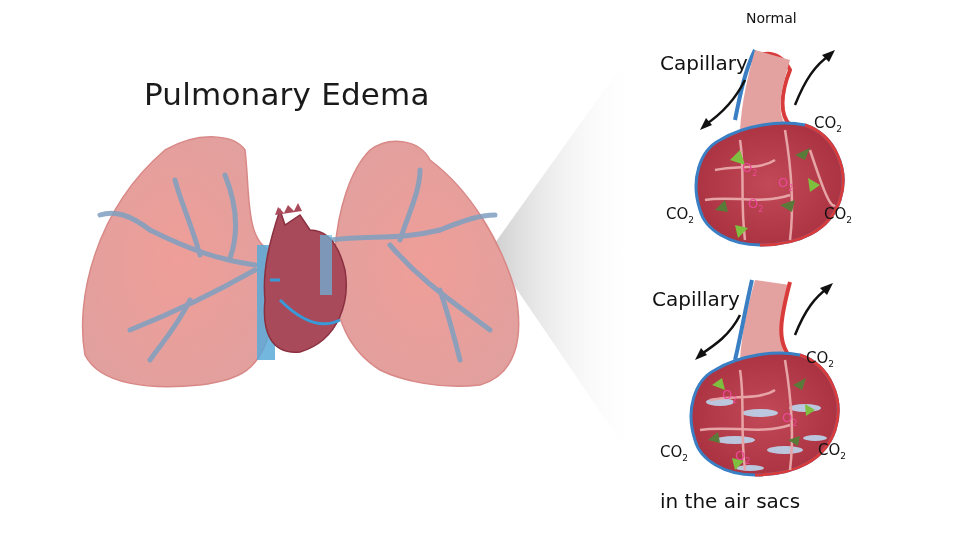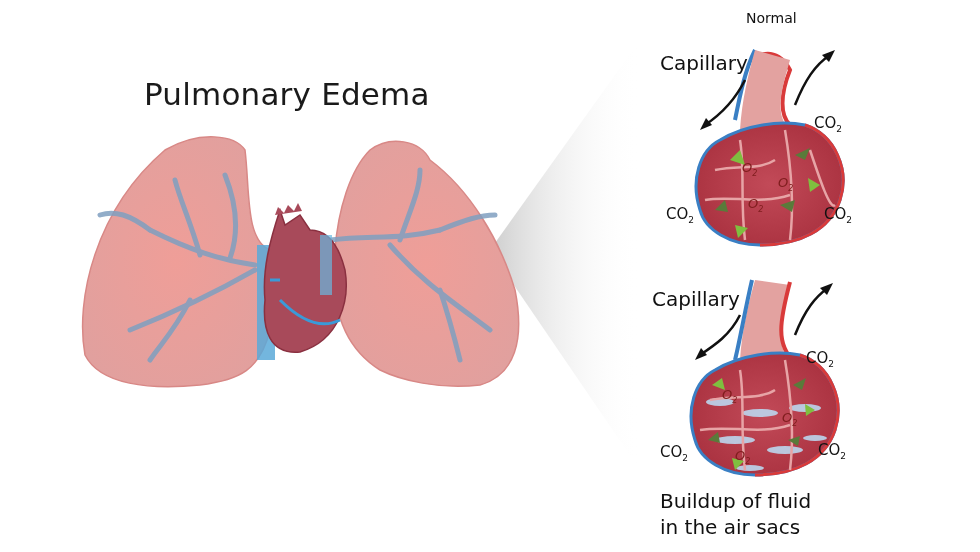--- a/index.html
+++ b/index.html
@@ -4,21 +4,21 @@
 <style>
   html, body { margin: 0; padding: 0; }
   body { width: 980px; height: 552px; background: #ffffff; position: relative; overflow: hidden; font-family: "DejaVu Sans", sans-serif; }
   .abs { position: absolute; }
   .title { left: 144px; top: 44px; font-size: 31px; color: #1a1a1a; letter-spacing: 0.2px; white-space: nowrap; margin-top: 32px; }
   .lbl { font-size: 14px; color: #111; white-space: nowrap; }
   .normal { left: 746px; top: 10px; font-size: 14px; color: #111; }
   .cap { font-size: 20px; }
   .gas { font-size: 15px; color: #111; text-align: center; }
   .gas sub { font-size: 9px; }
-  .o2 { font-size: 13px; color: #7f1d1d; font-style: italic; }
+  .o2 { font-size: 13px; color: #ec4899; }
   .o2 sub { font-size: 8px; }
   .caption { left: 660px; top: 488px; font-size: 20px; line-height: 26px; color: #111; }
   svg { position: absolute; left: 0; top: 0; }
 </style>
 </head>
 <body>
 
 <svg width="980" height="552" viewBox="0 0 980 552">
   <defs>
     <linearGradient id="cone" x1="0" y1="0" x2="1" y2="0">
@@ -149,15 +149,14 @@
 
 <div class="abs lbl cap" style="left:652px;top:287px;">Capillary</div>
 <div class="abs gas" style="left:806px;top:349px;"><span>CO</span><sub>2</sub></div>
 <div class="abs gas" style="left:660px;top:443px;"><span>CO</span><sub>2</sub></div>
 <div class="abs gas" style="left:818px;top:441px;"><span>CO</span><sub>2</sub></div>
 <div class="abs o2" style="left:722px;top:387px;"><span>O</span><sub>2</sub></div>
 <div class="abs o2" style="left:782px;top:410px;"><span>O</span><sub>2</sub></div>
 <div class="abs o2" style="left:735px;top:448px;"><span>O</span><sub>2</sub></div>
 
 <div class="abs caption">
-  <div>Buildup of fluid</div>
   <div>in the air sacs</div>
 </div>
 
 </body></html>

